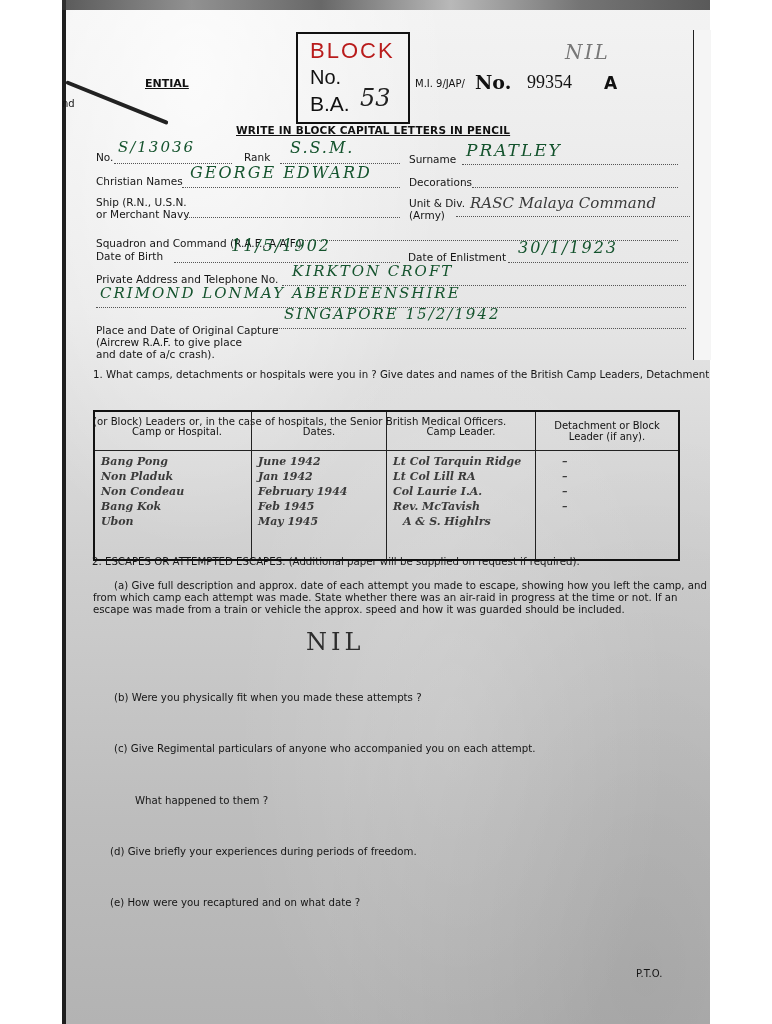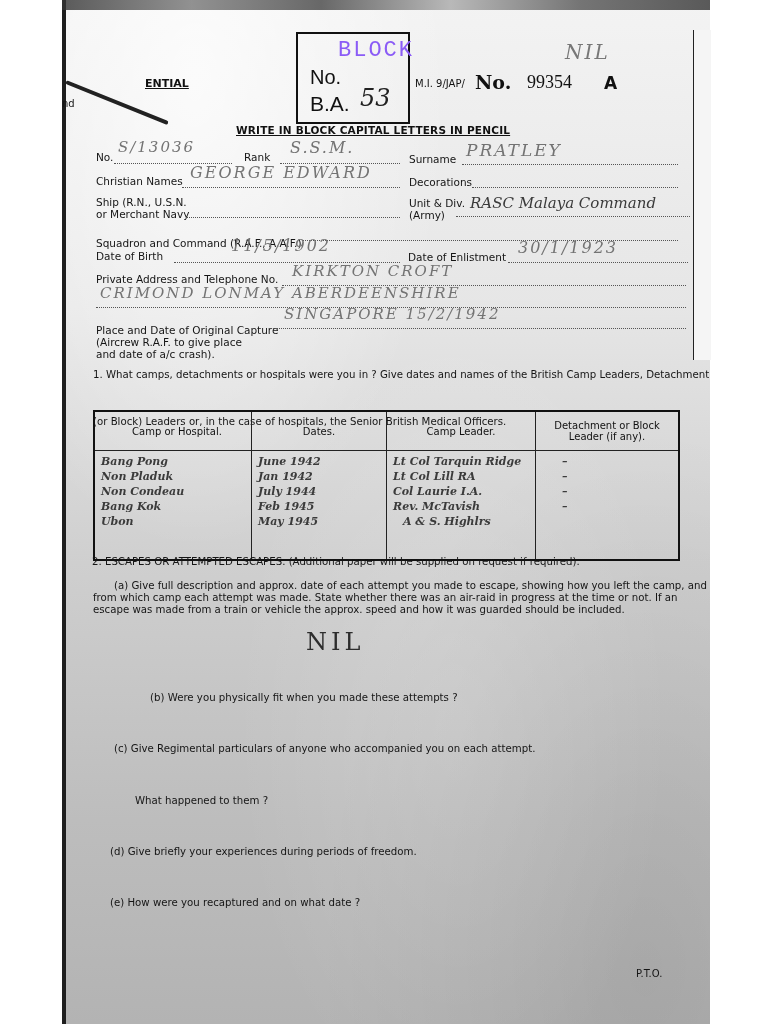--- a/index.html
+++ b/index.html
@@ -18,28 +18,28 @@
     background:
       radial-gradient(ellipse at 20% 8%, rgba(255,255,255,0.75), rgba(255,255,255,0) 35%),
       radial-gradient(ellipse at 60% 70%, rgba(255,255,255,0.15), rgba(255,255,255,0) 40%),
       radial-gradient(ellipse at 90% 95%, rgba(0,0,0,0.08), rgba(0,0,0,0) 40%);
   }
   .topedge { position:absolute; left:62px; top:0; width:648px; height:10px; background:linear-gradient(90deg,#333 0%,#777 20%,#444 40%,#aaa 60%,#555 80%,#333 100%); opacity:.8; }
   .rightstrip { position:absolute; left:693px; top:30px; width:17px; height:330px; border-left:1.5px solid #222; background:#f5f5f5; }
   .tear { position:absolute; left:66px; top:80px; width:110px; height:4px; background:#222; transform:rotate(22deg); transform-origin:left; border-radius:2px; }
   .abs { position:absolute; white-space:nowrap; }
   .lbl { font-size:10.5px; color:#151515; }
-  .hw { font-family:"DejaVu Serif", "Liberation Serif", serif; font-style:italic; color:#737373; letter-spacing:2px; }
+  .hw { font-family:"DejaVu Serif", "Liberation Serif", serif; font-style:italic; color:#14532d; letter-spacing:2px; }
   .hwd { font-family:"DejaVu Serif", "Liberation Serif", serif; font-style:italic; color:#3a3a3a; }
   .dots { position:absolute; border-bottom:1px dotted #555; height:0; }
   .stamp {
     position:absolute; left:296px; top:32px; width:114px; height:92px;
     border:2px solid #111; box-sizing:border-box;
   }
-  .stamp .s1 { position:absolute; left:12px; top:4px; font-size:22px; letter-spacing:2px; color:#8b5cf6; font-family:Liberation Mono, monospace;margin-left:28px; }
+  .stamp .s1 { position:absolute; left:12px; top:4px; font-size:22px; letter-spacing:2px; color:#b91c1c; font-family:Liberation Sans, sans-serif; }
   .stamp .s2 { position:absolute; left:12px; top:32px; font-size:20px; color:#111; font-family:"Liberation Sans", sans-serif; }
   .stamp .s3 { position:absolute; left:12px; top:58px; font-size:21px; color:#111; font-family:"Liberation Sans", sans-serif; }
   .stamp .s4 { position:absolute; left:62px; top:50px; font-size:24px; color:#222; font-family:"DejaVu Serif", serif; font-style:italic; }
   table.camps { position:absolute; left:93px; top:410px; width:587px; border-collapse:collapse; border:2px solid #111; }
   table.camps th, table.camps td { border-right:1.2px solid #222; vertical-align:top; }
   table.camps th { font-weight:normal; font-size:10px; height:38px; border-bottom:1.2px solid #222; text-align:center; vertical-align:middle; padding:0 4px; }
   table.camps td { height:94px; padding:3px 4px 11px 6px; font-size:11px; line-height:15px;font-weight:bold; }
   .cell-line { display:block; font-family:"DejaVu Serif", "Liberation Serif", serif; font-style:italic; color:#3b3b3b; }
   .q { font-size:10.2px; color:#151515; position:absolute; }
 </style>
@@ -138,21 +138,21 @@
       <td>
         <span class="cell-line">Bang Pong</span>
         <span class="cell-line">Non Pladuk</span>
         <span class="cell-line">Non Condeau</span>
         <span class="cell-line">Bang Kok</span>
         <span class="cell-line">Ubon</span>
       </td>
       <td>
         <span class="cell-line">June 1942</span>
         <span class="cell-line">Jan 1942</span>
-        <span class="cell-line">July 1944</span>
+        <span class="cell-line">February 1944</span>
         <span class="cell-line">Feb 1945</span>
         <span class="cell-line">May 1945</span>
       </td>
       <td>
         <span class="cell-line">Lt Col Tarquin Ridge</span>
         <span class="cell-line">Lt Col Lill RA</span>
         <span class="cell-line">Col Laurie I.A.</span>
         <span class="cell-line">Rev. McTavish</span>
         <span class="cell-line" style="padding-left:10px;">A &amp; S. Highlrs</span>
       </td>
@@ -165,19 +165,19 @@
     </tr>
   </tbody>
 </table>
 
 <div class="abs q" style="left:92px;top:556px;">2.   ESCAPES OR ATTEMPTED ESCAPES.  (Additional paper will be supplied on request if required).</div>
 <div class="abs q" style="left:114px;top:580px;">(a)  Give full description and approx. date of each attempt you made to escape, showing how you left the camp, and</div>
 <div class="abs q" style="left:93px;top:592px;">from which camp each attempt was made.  State whether there was an air-raid in progress at the time or not.  If an</div>
 <div class="abs q" style="left:93px;top:604px;">escape was made from a train or vehicle the approx. speed and how it was guarded should be included.</div>
 <div class="abs hw" style="left:306px;top:628px;font-size:24px;color:#2d2d2d;letter-spacing:4px;font-style:normal;">NIL</div>
 
-<div class="abs q" style="left:114px;top:692px;margin-left:36px;">(b)  Were you physically fit when you made these attempts ?</div>
+<div class="abs q" style="left:114px;top:692px;">(b)  Were you physically fit when you made these attempts ?</div>
 <div class="abs q" style="left:114px;top:743px;">(c)  Give Regimental particulars of anyone who accompanied you on each attempt.</div>
 <div class="abs q" style="left:135px;top:795px;">What happened to them ?</div>
 <div class="abs q" style="left:110px;top:846px;">(d)  Give briefly your experiences during periods of freedom.</div>
 <div class="abs q" style="left:110px;top:897px;">(e)  How were you recaptured and on what date ?</div>
 
 <div class="abs q" style="left:636px;top:968px;font-size:10px;">P.T.O.</div>
 
 </body></html>

